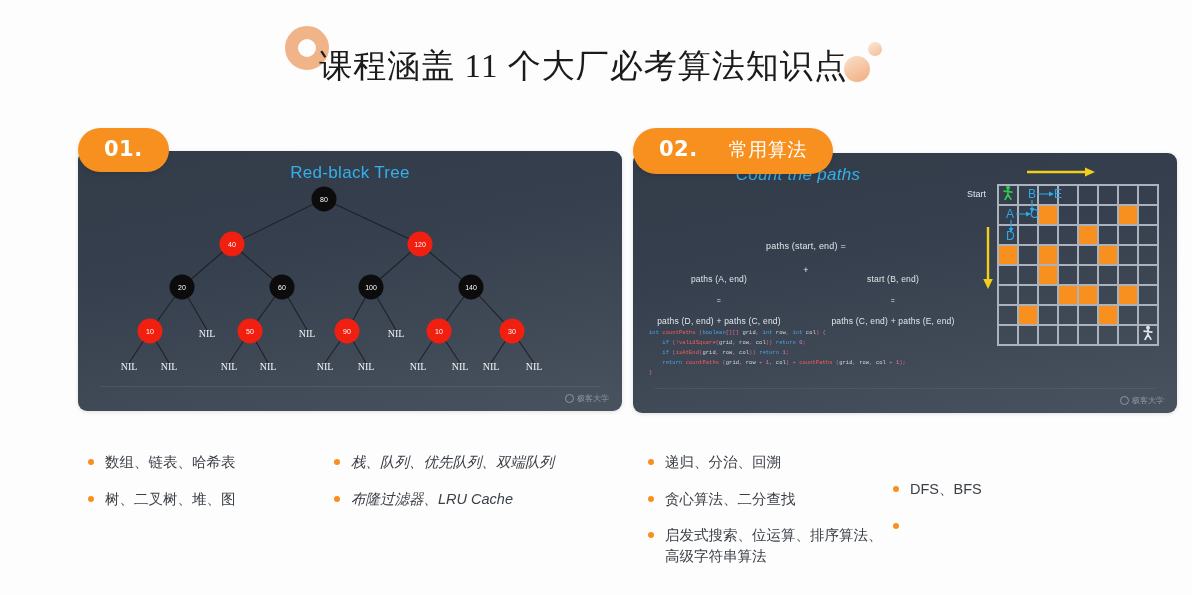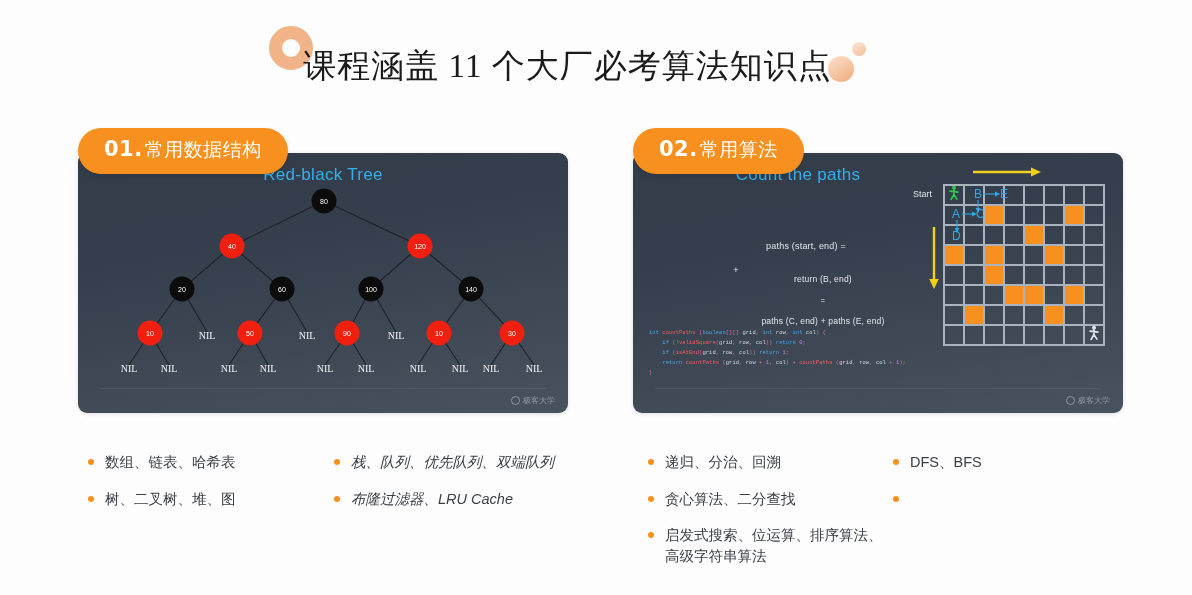--- a/index.html
+++ b/index.html
@@ -6,21 +6,21 @@
   html, body {
     width: 1192px; height: 595px;
     background: #ffffff;
     font-family: "Liberation Sans", "DejaVu Sans", sans-serif;
     overflow: hidden;
   }
   .page { position: relative; width: 1192px; height: 595px; background: #fdfdfd; }
 
   
   .title-wrap {
-    position: absolute; left: 0; top: 44px; width: 1092px;
+    position: absolute; left: 16px; top: 44px; width: 1092px;
     display: flex; justify-content: center; align-items: center; padding-left: 43px;
   }
   .title-inner { position: relative; display: inline-block; padding: 0 40px; }
   .title-text {
     font-size: 33px; color: #1b1b1b; letter-spacing: 1px;
     font-family: "Liberation Serif", "DejaVu Serif", serif;
     position: relative; z-index: 3; white-space: nowrap;
   }
   .deco-ring {
     position: absolute; left: 6px; top: -18px; width: 44px; height: 44px;
@@ -40,38 +40,39 @@
   
   .section { position: absolute; top: 128px; width: 490px; }
   .section.left  { left: 78px; }
   .section.right { left: 633px; }
 
   .pill {
     position: relative; z-index: 5; display: inline-flex; align-items: baseline;
     background: #f7901e; color: #fff;
     border-radius: 24px; padding: 9px 26px 11px 26px;
     box-shadow: 0 2px 5px rgba(0,0,0,.10);
+    gap: 29px;
   }
   .pill-num {
     font-size: 21px; font-weight: bold; letter-spacing: .5px;
     font-family: "DejaVu Sans", sans-serif;
   }
   .pill-label { font-size: 19px; margin-left: 2px; letter-spacing: .5px; }
 
   .card {
-    position: relative; margin-top: -21px; width: 490px; height: 260px;
+    position: relative; margin-top: -21px; width: 544px; height: 260px;
     border-radius: 9px; overflow: hidden;
     background: linear-gradient(170deg, #333c49 0%, #353f4d 38%, #49535f 100%);
     box-shadow: 0 1px 4px rgba(0,0,0,.12);
   }
   .card-title {
     position: absolute; top: 12px; left: 0; width: 100%; text-align: center;
     color: #33b0ec; font-size: 17px; letter-spacing: .3px;
   }
-  .card.right .card-title { width: 330px; text-align: center; }
+  .card.right .card-title { width: 330px; text-align: center; font-style: italic; }
   .card-logo {
     position: absolute; right: 13px; bottom: 7px;
     display: flex; align-items: center; gap: 3px;
     color: #9aa3ae; font-size: 8px; opacity: .85;
   }
   .card-logo .g {
     width: 9px; height: 9px; border-radius: 50%;
     border: 1px solid #9aa3ae; display:inline-block;
   }
   .card-rule {
@@ -122,21 +123,21 @@
   .abcde { position: absolute; left: 28px; top: 17px; width: 160px; height: 80px; pointer-events: none; }
 
   
   .bullets { position: absolute; display: flex; }
   .bullets.left  { left: 88px;  top: 452px; width: 510px; }
   .bullets.right { left: 648px; top: 452px; width: 480px; }
   .bcol { }
   .bcol.c1 { width: 246px; }
   .bcol.c2 { width: 264px; font-style: italic; }
   .bcol.r1 { width: 245px; }
-  .bcol.r2 { width: 235px; }
+  .bcol.r2 { width: 235px; margin-top: 27px; }
   .bitem {
     display: flex; align-items: flex-start; margin-bottom: 16px;
     color: #3a3f46; font-size: 14.5px; line-height: 1.42;
   }
   .bdot {
     flex: 0 0 auto; width: 6px; height: 6px; border-radius: 50%;
     background: #f7901e; margin-top: 7px; margin-right: 11px;
   }
   .btext { white-space: pre-line; }
 </style>
@@ -151,21 +152,20 @@
       <span class="deco-dot-lg"></span>
       <span class="deco-dot-sm"></span>
       <span class="title-text">课程涵盖 11 个大厂必考算法知识点</span>
     </div>
   </div>
 
   <div class="section left">
 
     <div class="pill">
       <span class="pill-num">01.</span>
-      <span class="pill-label">常用数据结构</span>
     </div>
 
     <div class="card left">
       <div class="card-title">Red-black Tree</div>
 
       <svg class="tree-svg" viewBox="0 0 490 215">
         <g id="tree-edges" stroke="#1d2127" stroke-width="1.1" fill="none">
             <line x1="246" y1="22" x2="154" y2="67"></line>
             <line x1="246" y1="22" x2="342" y2="67"></line>
             <line x1="154" y1="67" x2="104" y2="110"></line>
@@ -272,23 +272,28 @@
       <span class="pill-num">02.</span>
       <span class="pill-label">常用算法</span>
     </div>
 
     <div class="card right">
       <div class="card-title">Count the paths</div>
 
       <div class="paths-formula">
         <div class="pf-row pf-main">paths (start, end) =</div>
         <div class="pf-split">
+          <div class="pf-col">
+            <div class="pf-row">paths (A, end)</div>
+            <div class="pf-row pf-eq">=</div>
+            <div class="pf-row">paths (D, end) + paths (C, end)</div>
+          </div>
           <div class="pf-plus">+</div>
           <div class="pf-col">
-            <div class="pf-row">return (B, end)</div>
+            <div class="pf-row">start (B, end)</div>
             <div class="pf-row pf-eq">=</div>
             <div class="pf-row">paths (C, end) + paths (E, end)</div>
           </div>
         </div>
       </div>
 
       <div class="code-block" id="code-block">
           <div><span class="c-kw">int</span><span class="c-pnk"> </span><span class="c-fn">countPaths</span><span class="c-pnk"> (</span><span class="c-kw">boolean</span><span class="c-pnk">[][] </span><span class="c-id">grid</span><span class="c-pnk">, </span><span class="c-kw">int</span><span class="c-pnk"> </span><span class="c-id">row</span><span class="c-pnk">, </span><span class="c-kw">int</span><span class="c-pnk"> </span><span class="c-id">col</span><span class="c-pnk">) {</span></div>
           <div><span style="white-space:pre">    </span><span class="c-kw">if</span><span class="c-pnk"> (!</span><span class="c-fn">validSquare</span><span class="c-pnk">(</span><span class="c-id">grid</span><span class="c-pnk">, </span><span class="c-id">row</span><span class="c-pnk">, </span><span class="c-id">col</span><span class="c-pnk">)) </span><span class="c-kw">return</span><span class="c-pnk"> </span><span class="c-num">0</span><span class="c-pnk">;</span></div>
           <div><span style="white-space:pre">    </span><span class="c-kw">if</span><span class="c-pnk"> (</span><span class="c-fn">isAtEnd</span><span class="c-pnk">(</span><span class="c-id">grid</span><span class="c-pnk">, </span><span class="c-id">row</span><span class="c-pnk">, </span><span class="c-id">col</span><span class="c-pnk">)) </span><span class="c-kw">return</span><span class="c-pnk"> </span><span class="c-num">1</span><span class="c-pnk">;</span></div>

